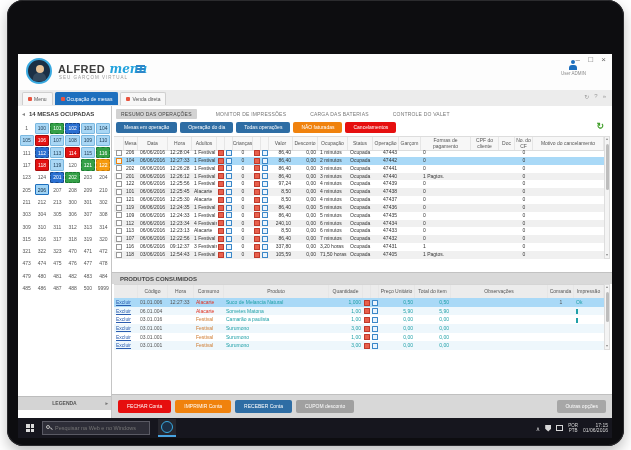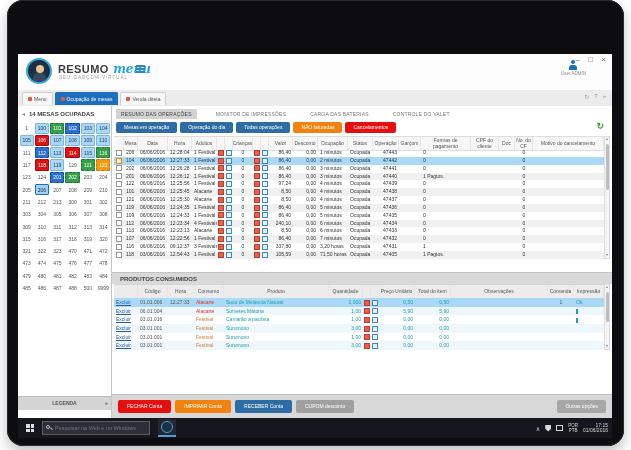--- a/index.html
+++ b/index.html
@@ -133,21 +133,21 @@
 <div class="stage">
   <div class="device">
     <div class="screen">
 
       <div class="titlebar">
         <div class="avatar">
           <div class="head"></div>
           <div class="body"></div>
         </div>
         <div class="brand">
-          <b>RESUMO</b>
+          <b>ALFRED</b>
           <i>menu</i>
         </div>
         <div class="brand-sub">SEU GARÇOM VIRTUAL</div>
         <div class="burger">
             <div></div>
             <div></div>
             <div></div>
           </div>
         <div class="winctl">
           <span>–</span>

